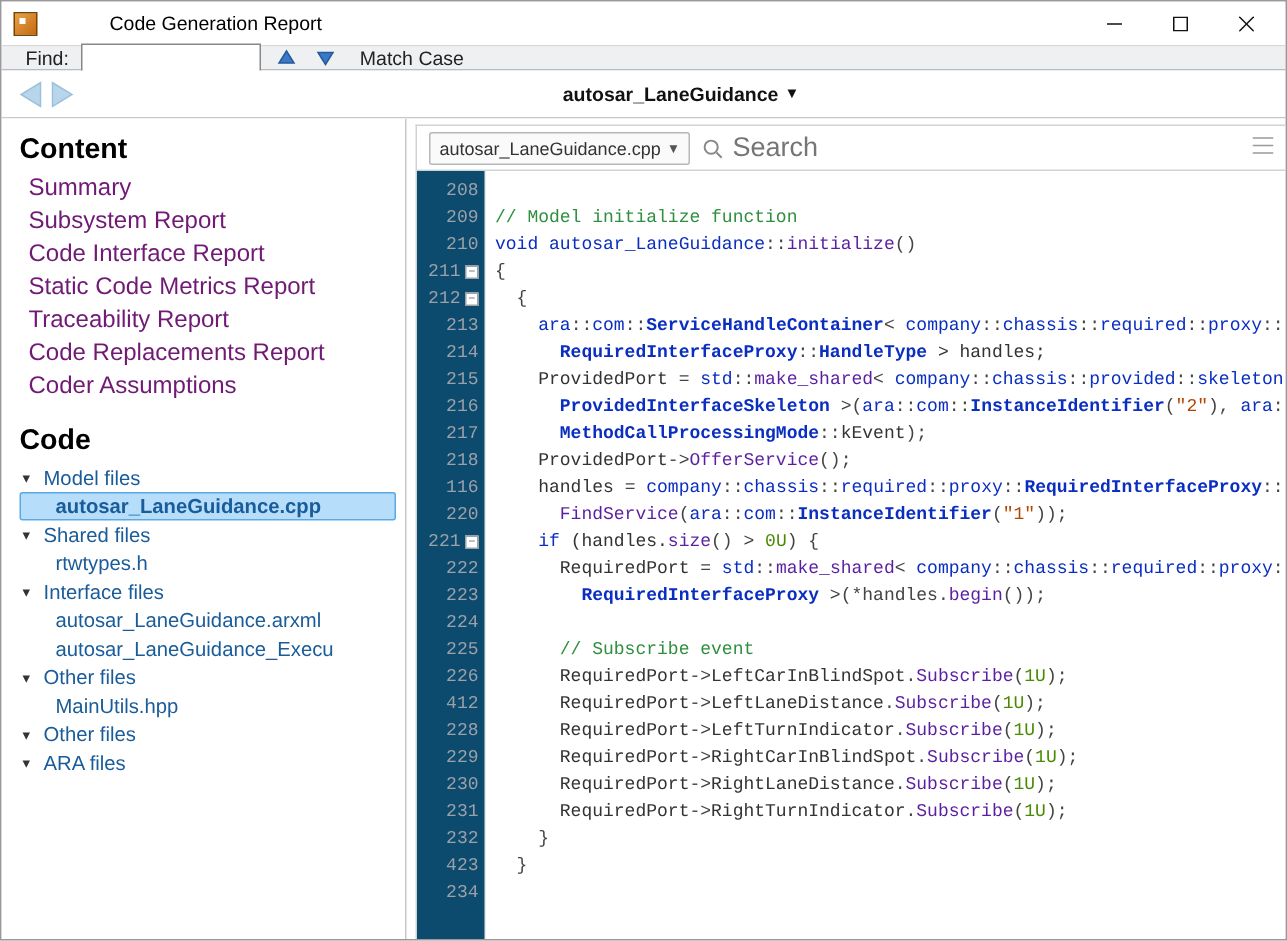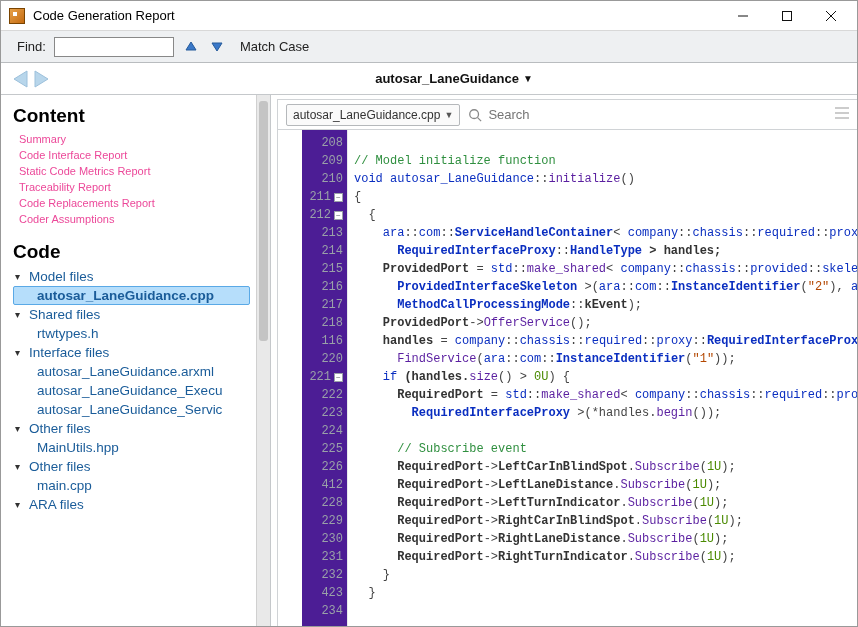--- a/index.html
+++ b/index.html
@@ -27,27 +27,27 @@
     width: 16px; height: 16px;
     background: linear-gradient(135deg,#e8a24a,#c46a10);
     border: 1px solid #7a4400;
     margin-right: 8px;
     position: relative;
   }
   .titlebar .app-icon::after{
     content:""; position:absolute; left:3px; top:3px;
     width:4px; height:4px; background:#fff;
   }
-  .titlebar .title { flex: 0 0 auto; color:#000; }
+  .titlebar .title { flex: 0 0 auto; color:#000;margin-left:40px; }
   .titlebar .spacer { flex:1; }
   .win-btn { width: 44px; height: 28px; display:flex; align-items:center; justify-content:center; }
   .win-btn svg { stroke:#111; stroke-width:1; fill:none; }
   
   .findbar {
-    height: 32px;
+    height: 16px;
     background: #eef0f2;
     border-bottom: 1px solid #b9bcbf;
     display:flex;
     align-items:center;
     gap:8px;
     padding: 0 10px;
   }
   .findbar .lbl { color:#222; padding-left:6px;}
   .findbar input {
     width: 120px; height:20px;
@@ -83,20 +83,21 @@
     display:flex;
     background:#fff;
     overflow:hidden;
   }
   
   .sidebar-wrap{
     width:270px;
     display:flex;
     background:#fff;
     border-right:1px solid #c5c8cb;
+    flex-direction:column;
   }
   .sidebar {
     flex:1;
     overflow:hidden;
     padding: 8px 6px 8px 12px;
   }
   .sb-scroll{
     width:14px; background:#e9e9e9;
     border-left:1px solid #d0d0d0;
     position:relative;
@@ -104,24 +105,24 @@
   .sb-thumb{
     position:absolute; left:2px; right:2px;
     top:6px; height:240px;
     background:#c4c4c4; border-radius:3px;
   }
   .sidebar h2 {
     font-size:19px; font-weight:bold; color:#000;
     margin: 2px 0 4px 0;
   }
   .sidebar .link {
-    color:#ec4899;
+    color:#701a75;
     padding: 2px 0 2px 6px;
     cursor:pointer;
-    font-size:11px;
+    font-size:16px;
   }
   .sidebar .group {
     color:#1a5c99;
     padding: 2px 0 2px 2px;
     font-size:13.5px;
     display:flex; align-items:center; gap:4px;
     cursor:pointer;
   }
   .sidebar .group .caret { color:#333; font-size:10px; width:10px; display:inline-block;}
   .sidebar .file {
@@ -172,41 +173,40 @@
     gap:4px;
   }
   .file-dd .ddc{ font-size:9px; color:#555;}
   .searchwrap{
     flex:1; display:flex; align-items:center; gap:6px;
     color:#888;
   }
   .searchwrap svg { width:14px; height:14px; }
   .searchwrap input{
     border:none; outline:none; flex:1;
-    font-size:13px; color:#333; background:transparent;
+    font-size:18px; color:#333; background:transparent;
   }
   .hamburger { color:#999; letter-spacing:1px;}
   
   .codewrap{
     flex:1;
     display:flex;
     overflow:hidden;
     font-family: Consolas, "Courier New", monospace;
     font-size:12px;
     background:#fff;
   }
   .gutter{
     width:46px;
-    background:#4c1d95;
+    background:#0c4a6e;
     border-right:1px solid #e8eaec;
     color:#9aa1a8;
     text-align:right;
     padding:4px 4px 4px 0;
     line-height:18px;
-    margin-left:24px;
   }
   .gutter .gl{
     display:flex; justify-content:flex-end; align-items:center; height:18px; gap:3px;
   }
   .gutter .fold{
     width:9px;height:9px;border:1px solid #9aa1a8; font-size:8px;
     line-height:7px; text-align:center; color:#6b7278; background:#fff;
   }
   .code{
     flex:1;
@@ -217,21 +217,21 @@
     overflow:hidden;
   }
   .c-comment{ color:#2f8f3f; }
   .c-key{ color:#0a2ec0; }
   .c-type{ color:#0a2ec0;font-weight:bold; }
   .c-func{ color:#5a1fa0; }
   .c-ns{ color:#0a2ec0; }
   .c-str{ color:#b34700; }
   .c-num{ color:#4a8a00;margin-top:28px; }
   .c-op{ color:#444; }
-  .c-ident{ color:#333;font-weight:bold; }
+  .c-ident{ color:#333; }
 </style>
 </head>
 <body>
 
 <div class="titlebar">
   <div class="app-icon"></div>
   <div class="title">Code Generation Report</div>
   <div class="spacer"></div>
   <div class="win-btn">
     <svg width="10" height="10">
@@ -285,20 +285,21 @@
     <span class="dd-caret">▼</span>
   </div>
 </div>
 
 <div class="main">
 
   <div class="sidebar-wrap">
     <div class="sidebar" id="sidebar">
         <h2>Content</h2>
         <div class="link">Summary</div>
+        <div class="link">Subsystem Report</div>
         <div class="link">Code Interface Report</div>
         <div class="link">Static Code Metrics Report</div>
         <div class="link">Traceability Report</div>
         <div class="link">Code Replacements Report</div>
         <div class="link">Coder Assumptions</div>
         <h2 style="margin-top: 14px;">Code</h2>
         <div class="group">
           <span class="caret">▾</span>
           <span>Model files</span>
         </div>
@@ -307,31 +308,29 @@
           <span class="caret">▾</span>
           <span>Shared files</span>
         </div>
         <div class="file">rtwtypes.h</div>
         <div class="group">
           <span class="caret">▾</span>
           <span>Interface files</span>
         </div>
         <div class="file">autosar_LaneGuidance.arxml</div>
         <div class="file">autosar_LaneGuidance_Execu</div>
-        <div class="file">autosar_LaneGuidance_Servic</div>
         <div class="group">
           <span class="caret">▾</span>
           <span>Other files</span>
         </div>
         <div class="file">MainUtils.hpp</div>
         <div class="group">
           <span class="caret">▾</span>
           <span>Other files</span>
         </div>
-        <div class="file">main.cpp</div>
         <div class="group">
           <span class="caret">▾</span>
           <span>ARA files</span>
         </div>
       </div>
     <div class="sb-scroll">
       <div class="sb-thumb"></div>
     </div>
   </div>
 

